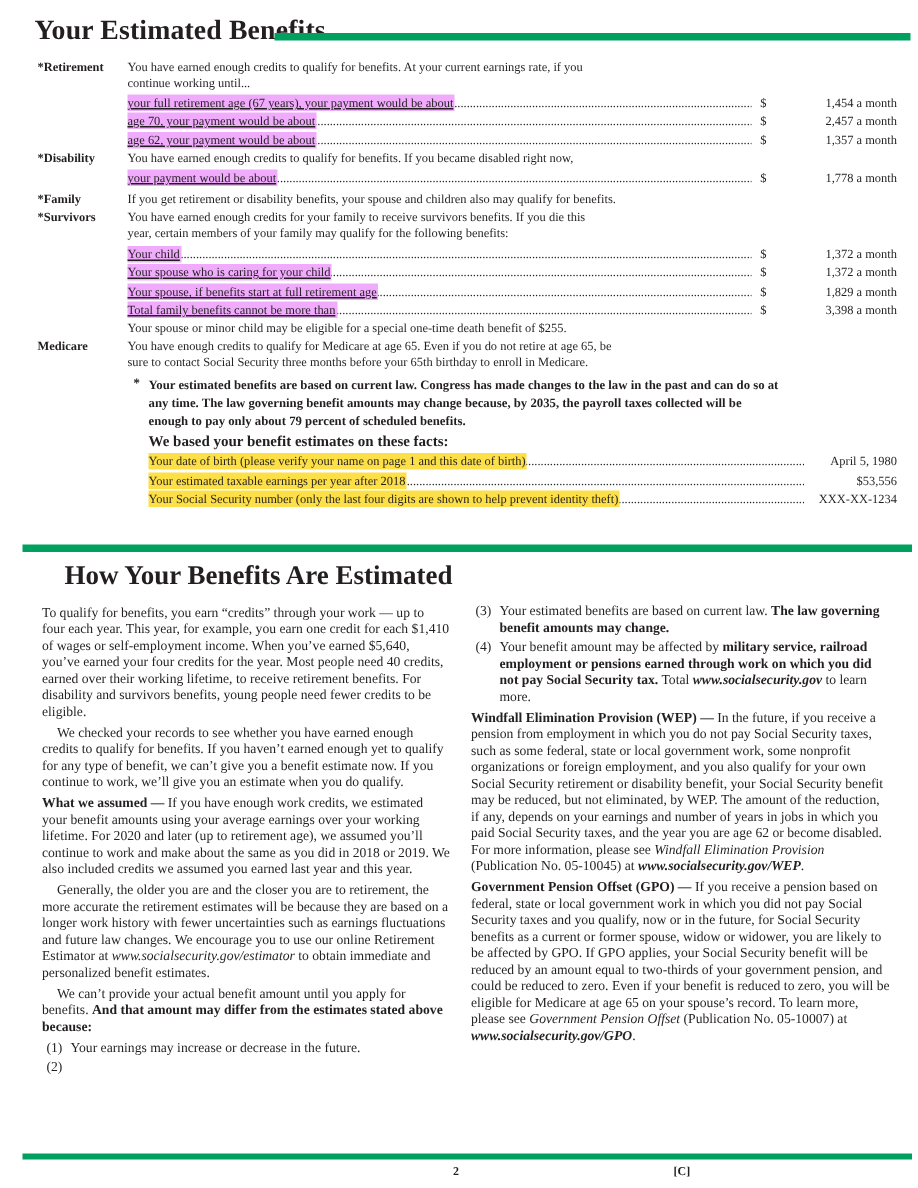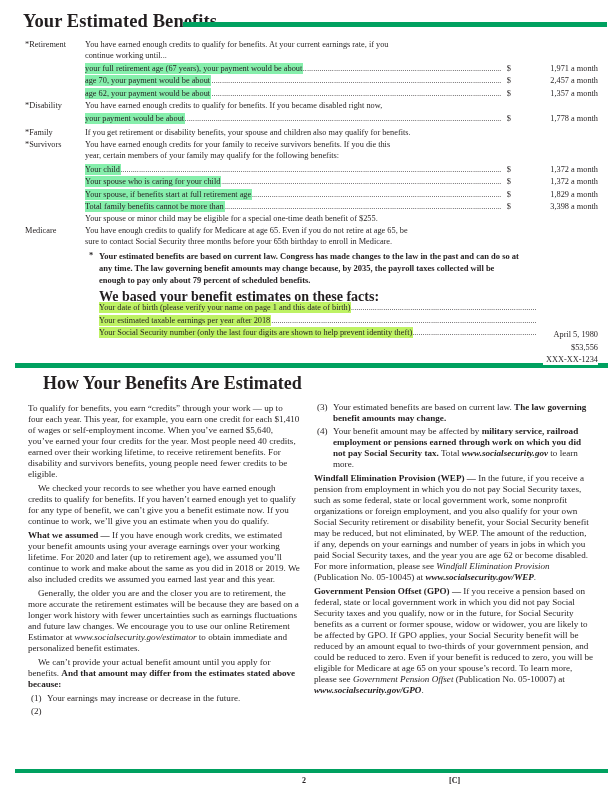--- a/index.html
+++ b/index.html
@@ -13,38 +13,38 @@
   
   .s1-title {
     position: absolute; left: 23px; top: 11px;
     font-size: 18.5px; font-weight: bold; letter-spacing: 0.1px;
     white-space: nowrap;
     text-align: center;
   }
   .s1-rule { position: absolute; left: 183px; top: 22px; width: 424px; height: 5px; }
 
   .row { position: absolute; font-size: 8.3px; line-height: 10px; white-space: nowrap; }
-  .lbl { position: absolute; left: 25px; font-weight: normal; font-size: 8.3px; white-space: nowrap; text-align: center; }
+  .lbl { position: absolute; left: 25px; font-weight: bold; font-size: 8.3px; white-space: nowrap; text-align: center; }
   .body-text { left: 85px; }
   .leader-row { position: absolute; left: 85px; width: 513px; height: 11px; font-size: 8.3px; line-height: 11px; }
-  .leader-row .t { position: absolute; left: 0; top: 0; background: #86efac; padding-right: 1px; z-index: 2; }
+  .leader-row .t { position: absolute; left: 0; top: 0; background: #f0abfc; padding-right: 1px; z-index: 2; text-decoration: underline; }
   .leader-row .dots {
     position: absolute; left: 0; right: 97px; top: 0; overflow: hidden; white-space: nowrap; z-index: 1;
   }
   .leader-row .cur { position: absolute; right: 87px; top: 0; background:#fff; z-index:2; padding-left:1px;}
   .leader-row .amt { position: absolute; right: 0; top: 0; text-align: right; white-space: nowrap; }
 
   .note-star { position: absolute; left: 89px; top: 250px; font-weight: bold; font-size: 8.5px; }
   .note { position: absolute; left: 99px; top: 250px; width: 420px; font-weight: bold; font-size: 8.5px; line-height: 12px; }
 
-  .facts-head { position: absolute; left: 99px; top: 289px; font-weight: bold; font-size: 14px; }
+  .facts-head { position: absolute; left: 99px; top: 289px; font-weight: bold; font-size: 10px; }
   .fact-row { position: absolute; left: 99px; width: 499px; height: 11px; font-size: 8.3px; line-height: 11px; }
-  .fact-row .t { position: absolute; left: 0; top:0; background:#bef264; padding-right:1px; z-index:2; white-space: nowrap; }
+  .fact-row .t { position: absolute; left: 0; top:0; background:#fde047; padding-right:1px; z-index:2; white-space: nowrap; }
   .fact-row .dots { position: absolute; left:0; right: 62px; top:0; overflow:hidden; white-space:nowrap; z-index:1; }
-  .fact-row .v { position: absolute; right: 0; top:0; background:#fff; padding-left:3px; z-index:2; white-space: nowrap; margin-top: 27px; }
+  .fact-row .v { position: absolute; right: 0; top:0; background:#fff; padding-left:3px; z-index:2; white-space: nowrap; }
 
   
   .s2-rule { position: absolute; left: 15px; top: 363px; width: 593px; height: 5px; }
   .s2-title { position: absolute; left: 23px; top: 373px; font-size: 18px; font-weight: bold; white-space: nowrap; margin-left: 20px; }
 
   .col { position: absolute; font-size: 9.1px; line-height: 11px; }
   .col p { margin: 0 0 3px 0; }
   .col .ind { text-indent: 10px; }
   .col b { font-weight: bold; }
   .col i { font-style: italic; }
@@ -67,21 +67,21 @@
 <div class="s1-rule green"></div>
 
 <div class="lbl" style="top:40px">*Retirement</div>
 <div class="row body-text" style="top:40px">You have earned enough credits to qualify for benefits. At your current earnings rate, if you</div>
 <div class="row body-text" style="top:51px">continue working until...</div>
 
 <div class="leader-row" style="top:63px">
   <span class="t">your full retirement age (67 years), your payment would be about</span>
   <span class="dots">............................................................................................................................................................................................................................................................................................................</span>
   <span class="cur">$</span>
-  <span class="amt">1,971 a month</span>
+  <span class="amt">1,454 a month</span>
 </div>
 <div class="leader-row" style="top:75px">
   <span class="t">age 70, your payment would be about</span>
   <span class="dots">............................................................................................................................................................................................................................................................................................................</span>
   <span class="cur">$</span>
   <span class="amt">2,457 a month</span>
 </div>
 <div class="leader-row" style="top:88px">
   <span class="t">age 62, your payment would be about</span>
   <span class="dots">............................................................................................................................................................................................................................................................................................................</span>

